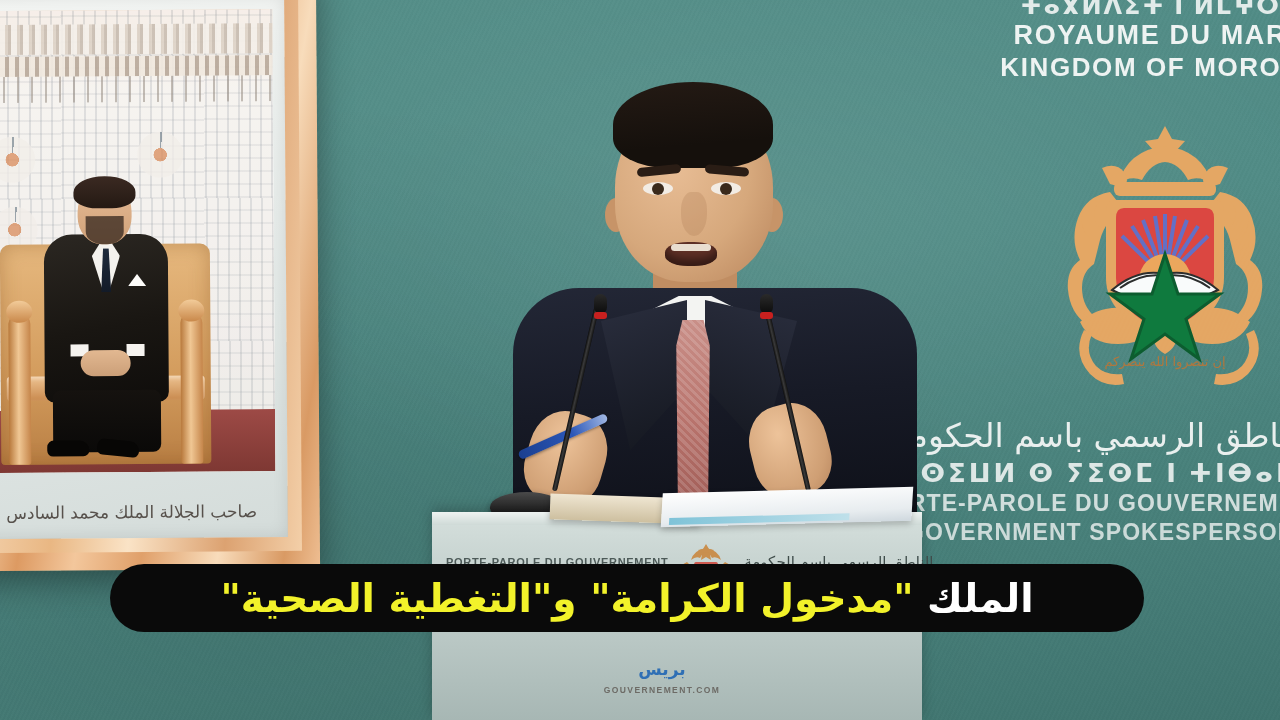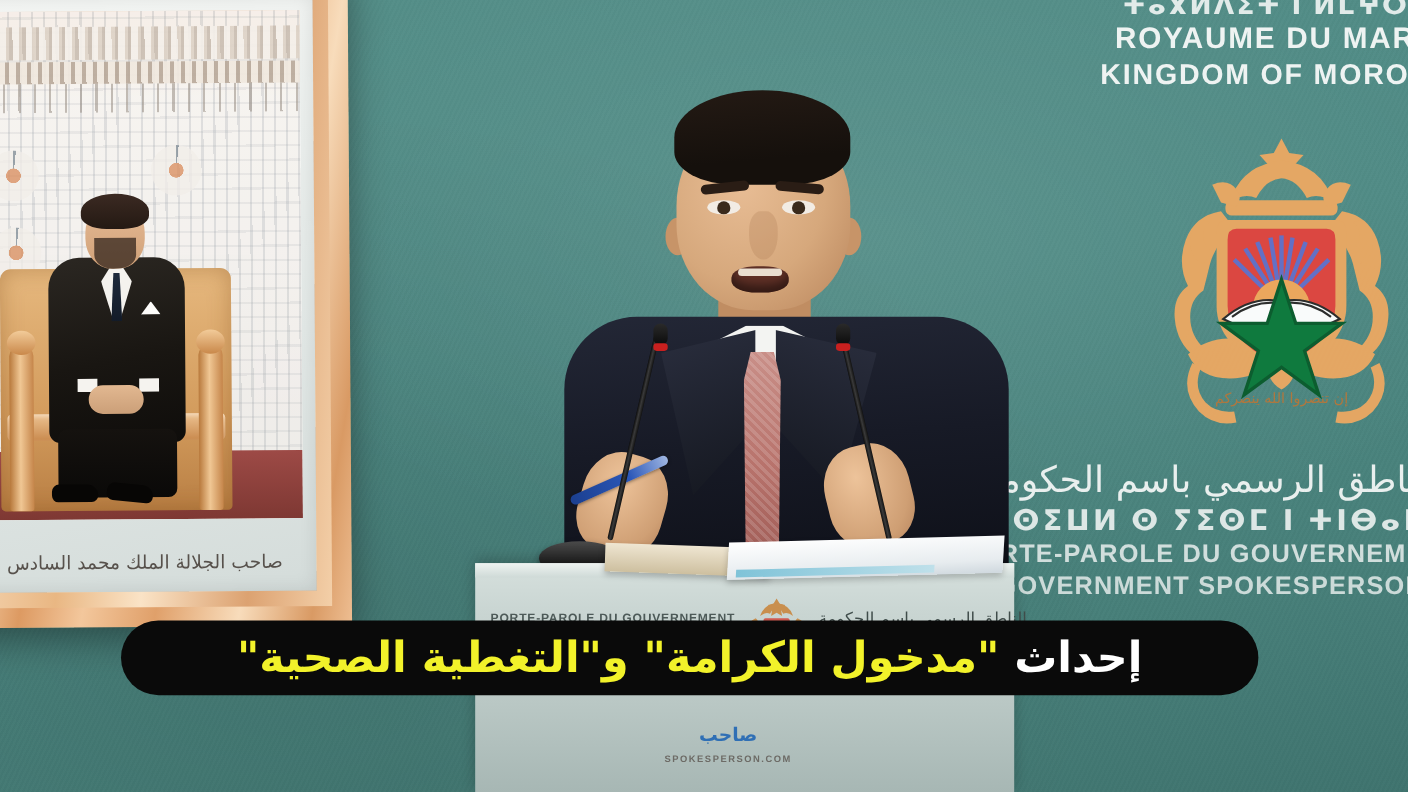--- a/index.html
+++ b/index.html
@@ -533,23 +533,23 @@
           </g>
           <path d="M18 20 q-2 0 -2 3 l0 9 q0 7 12 10 12 -3 12 -10 l0 -9 q0 -3 -2 -3z" fill="#cf5a50"></path>
           <path d="M28 24 l3 8 8 0 -6 5 2 8 -7 -5 -7 5 2 -8 -6 -5 8 0z" fill="#2d7c4b"></path>
         </svg>
       </span>
       <span class="podium-ar">الناطق الرسمي باسم الحكومة</span>
     </div>
   </div>
 
   <div class="caption-bar">
-    <span class="caption-text"><span class="cap-w">إحداث </span><span class="cap-y">"مدخول الكرامة" و"التغطية الصحية"</span></span>
+    <span class="caption-text"><span class="cap-w">الملك </span><span class="cap-y">"مدخول الكرامة" و"التغطية الصحية"</span></span>
   </div>
 
   <div class="logo">
     <div class="logo-row">
-      <span class="logo-sub">صاحب</span>
+      <span class="logo-sub">بريس</span>
     </div>
-    <div class="logo-url">SPOKESPERSON.COM</div>
+    <div class="logo-url">GOUVERNEMENT.COM</div>
   </div>
 
 </div>
 
 </body></html>

